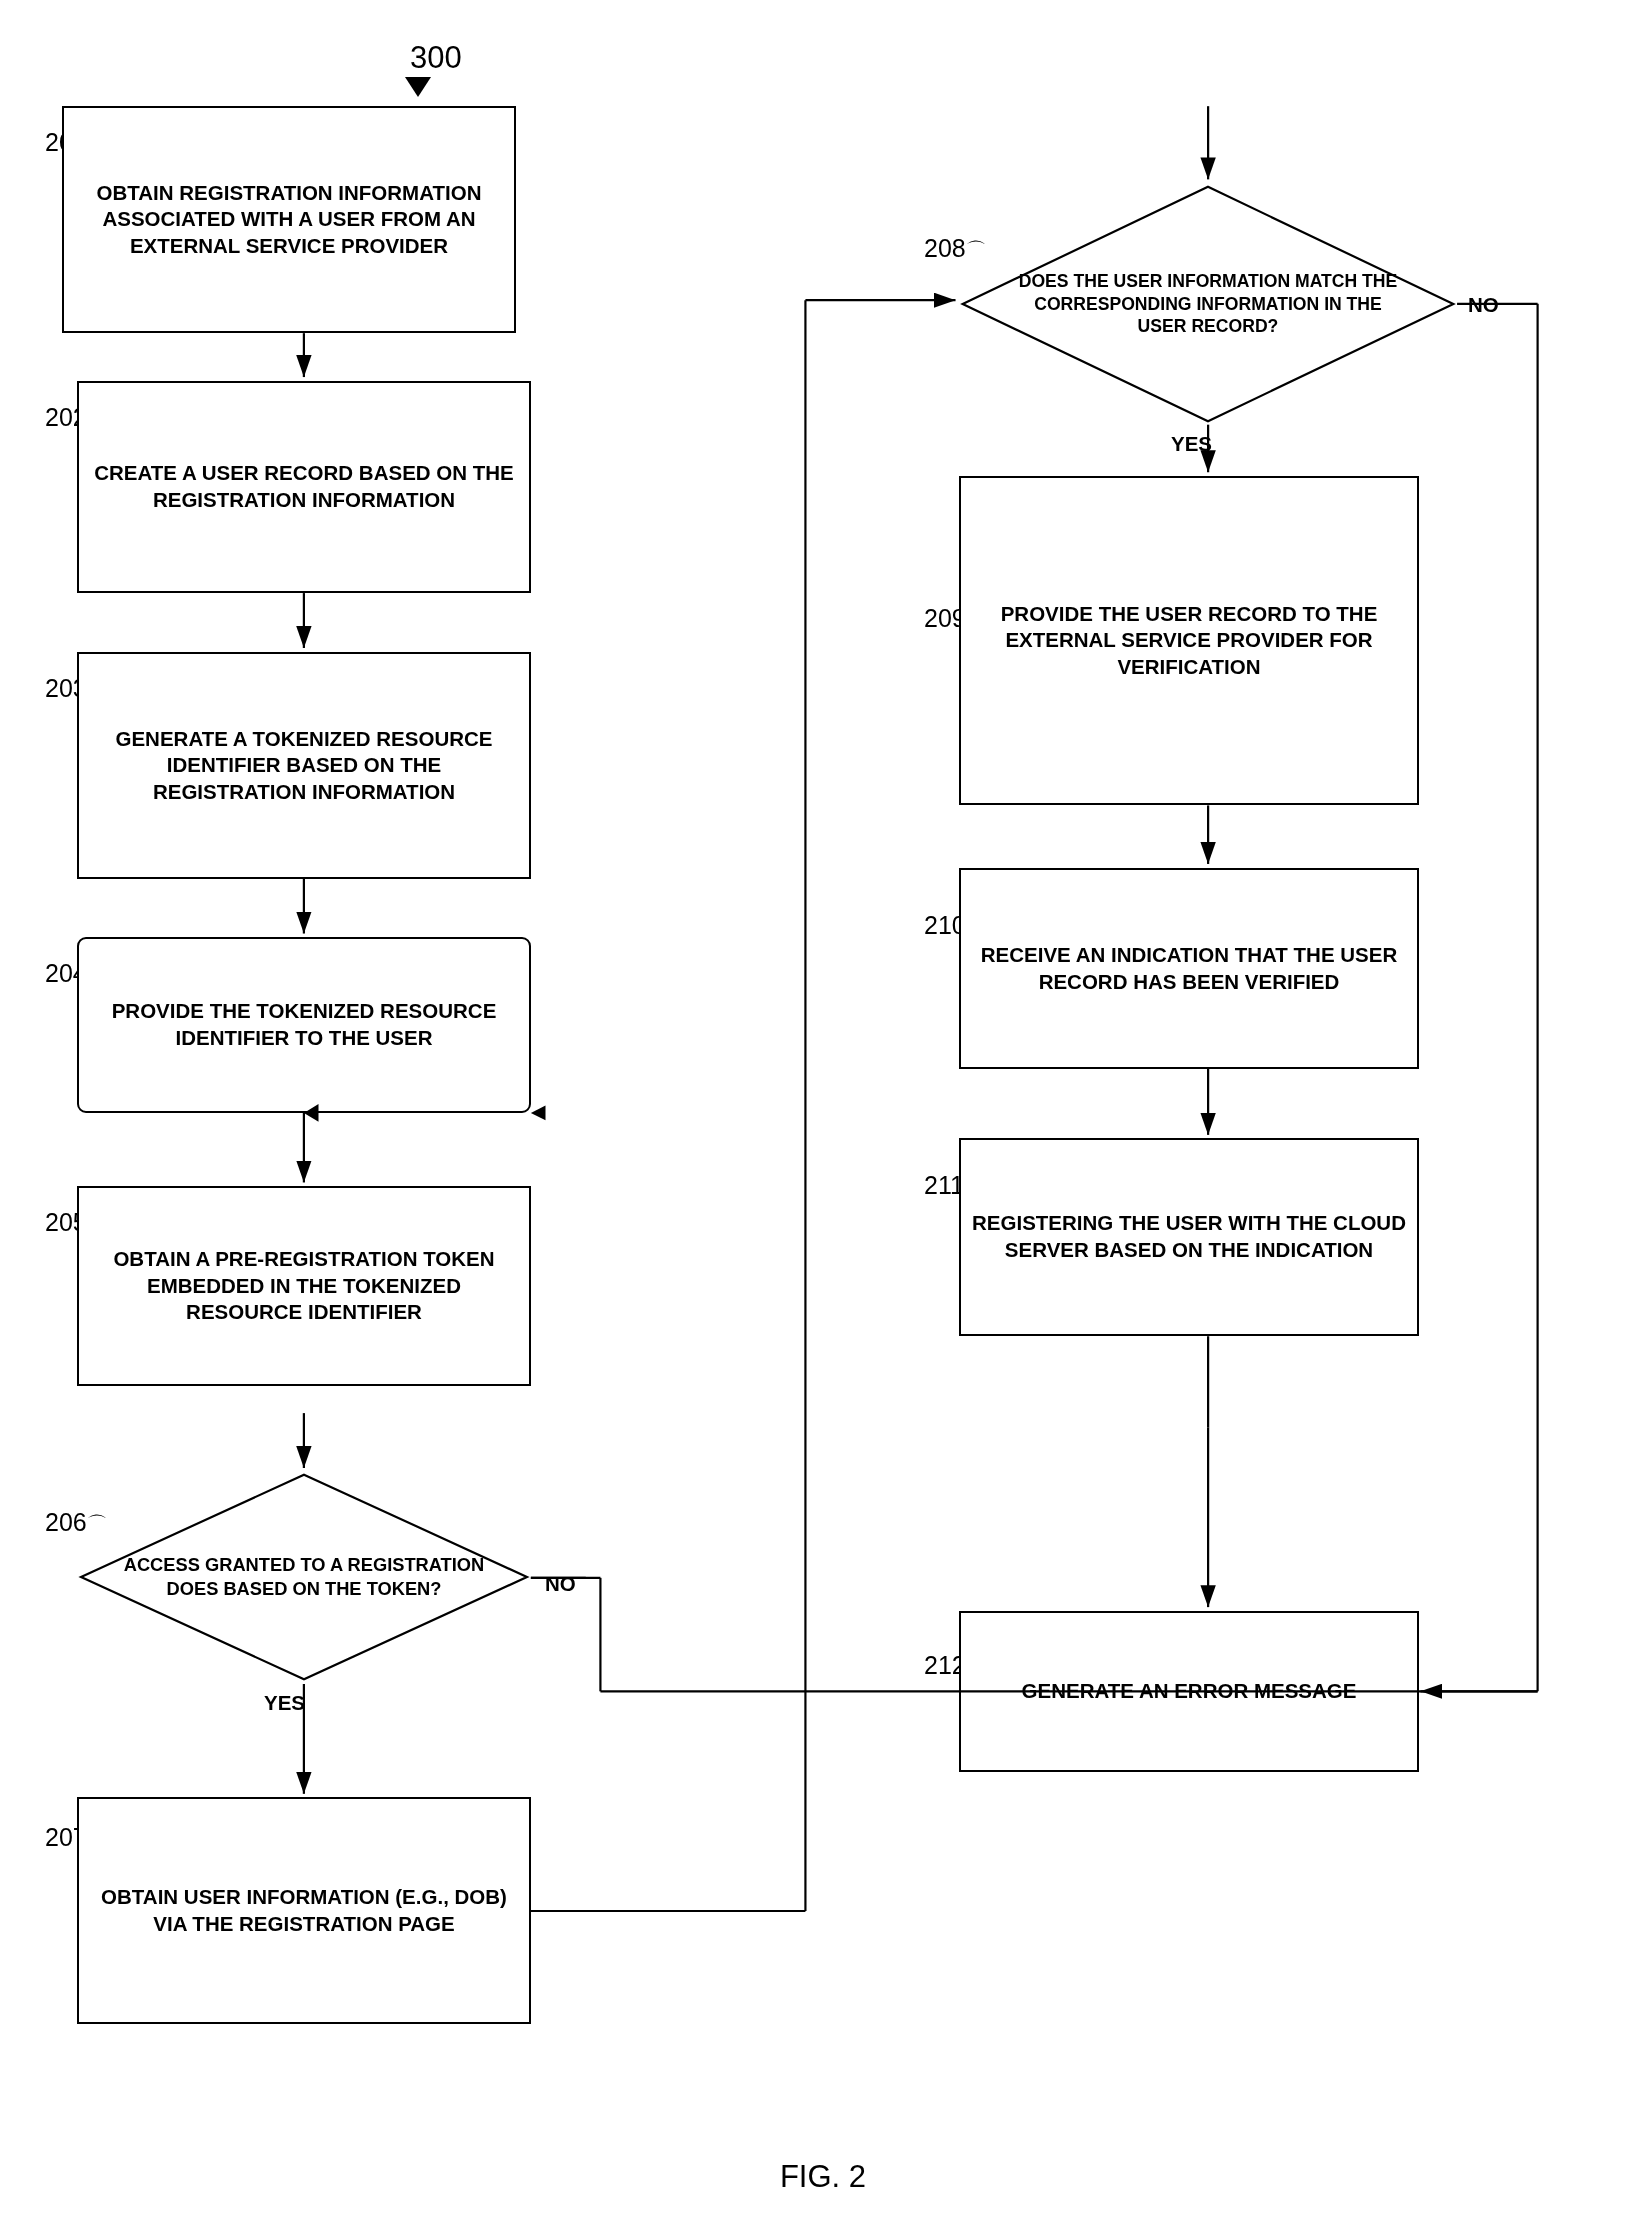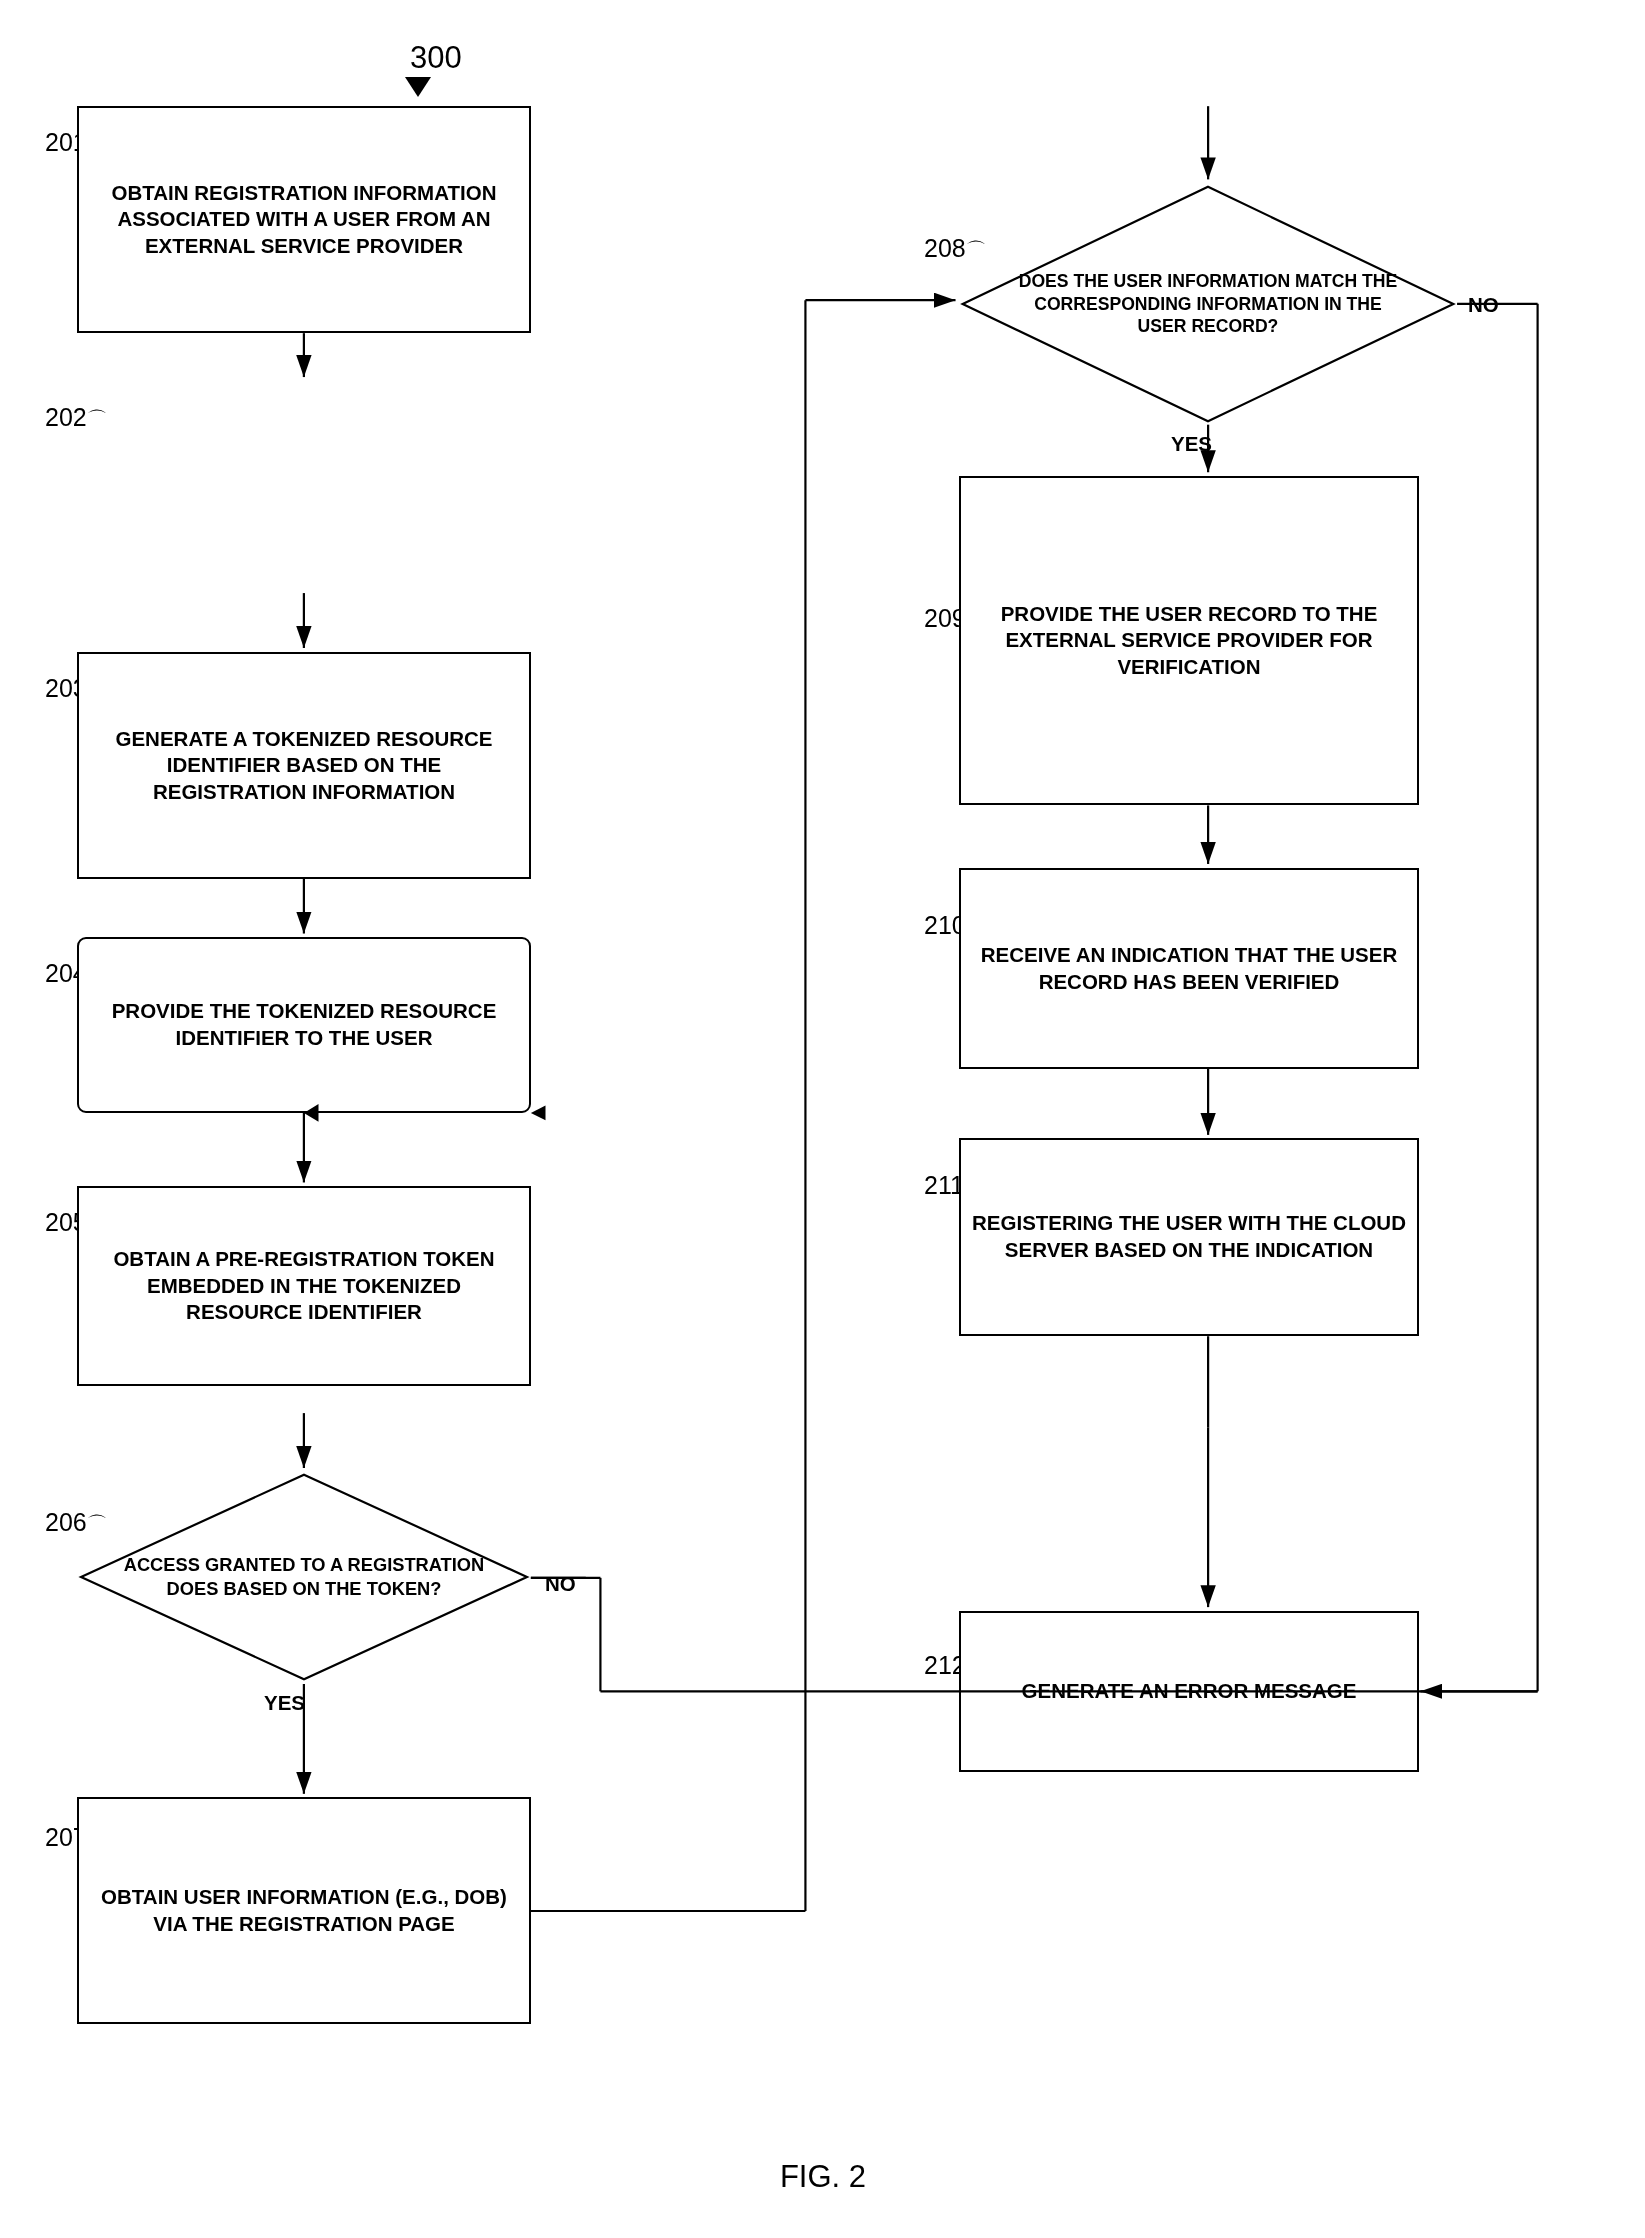--- a/index.html
+++ b/index.html
@@ -103,25 +103,28 @@
   </style>
 </head>
 <body>
 
 <div class="diagram-container">
 
   <div class="diagram-number">300</div>
   <div class="arrow-down-title"></div>
 
   <div class="step-label" style="left:45px; top:128px;">201<span style="font-size:20.5px">⌒</span></div>
-  <div class="box" style="left:77px; top:106px; width:454px; height:227px;">
+  <div class="box" style="left:62px; top:106px; width:454px; height:227px;">
     <span>OBTAIN REGISTRATION INFORMATION ASSOCIATED WITH A USER FROM AN EXTERNAL SERVICE PROVIDER</span>
   </div>
 
   <div class="step-label" style="left:45px; top:403px;">202<span style="font-size:20.5px">⌒</span></div>
+  <div class="box" style="left:77px; top:381px; width:454px; height:212px;">
+    <span>CREATE A USER RECORD BASED ON THE REGISTRATION INFORMATION</span>
+  </div>
 
   <div class="step-label" style="left:45px; top:674px;">203<span style="font-size:20.5px">⌒</span></div>
   <div class="box" style="left:77px; top:652px; width:454px; height:227px;">
     <span>GENERATE A TOKENIZED RESOURCE IDENTIFIER BASED ON THE REGISTRATION INFORMATION</span>
   </div>
 
   <div class="step-label" style="left:45px; top:959px;">204<span style="font-size:20.5px">⌒</span></div>
   <div class="box" style="left:77px; top:937px; width:454px; height:176px;border-radius:9px;">
     <span>PROVIDE THE TOKENIZED RESOURCE IDENTIFIER TO THE USER</span>
   </div>

